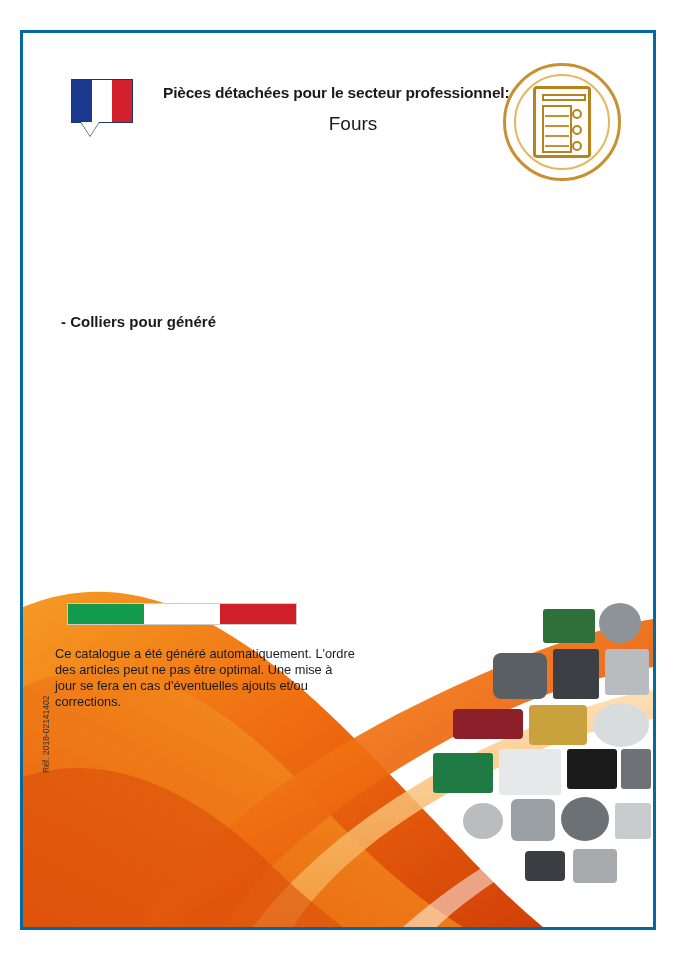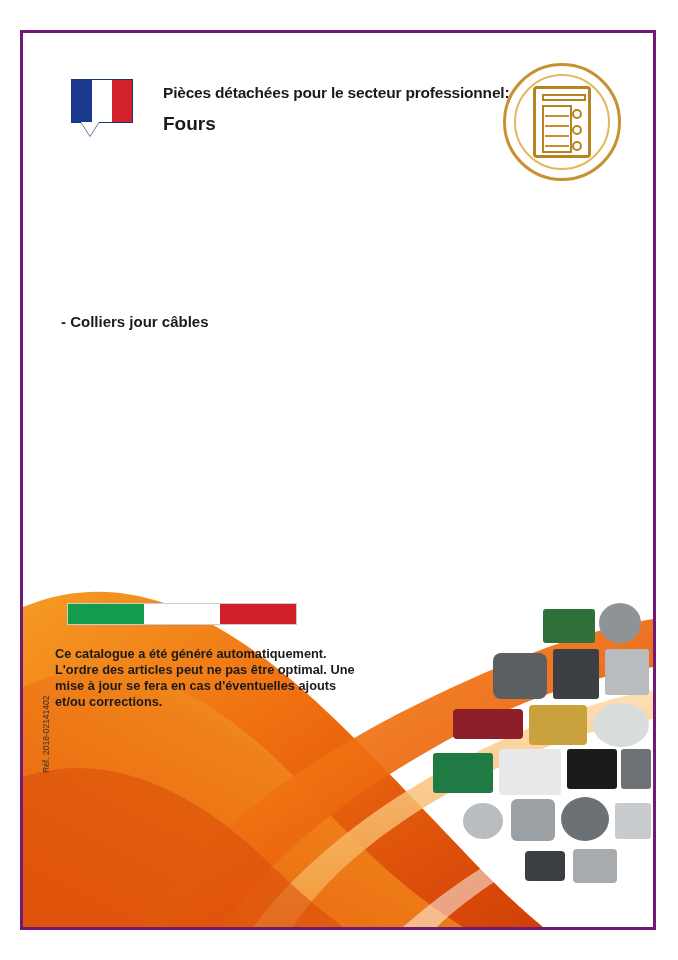--- a/index.html
+++ b/index.html
@@ -19,21 +19,21 @@
   .page {
     position: absolute;
     left: 0; top: 0;
     width: 678px; height: 960px;
     background: #ffffff;
   }
   .border-frame {
     position: absolute;
     left: 20px; top: 30px;
     width: 636px; height: 900px;
-    border: 3px solid #701a75;
+    border: 3px solid #0369a1;
     box-sizing: border-box;
     overflow: hidden;
     background: #ffffff;
   }
 
   
   .header {
     position: absolute;
     left: 30px; top: 28px;
     width: 560px;
@@ -73,24 +73,25 @@
   }
   .header-title .line1 {
     font-size: 15.5px;
     font-weight: bold;
     color: #1a1a1a;
     letter-spacing: -0.2px;
     line-height: 20px;
   }
   .header-title .line2 {
     font-size: 19px;
-    font-weight: bold;
+    font-weight: normal;
     color: #1a1a1a;
     margin-top: 10px;
     line-height: 22px;
+    text-align: center;
   }
 
   
   .oven-badge {
     position: absolute;
     right: 32px; top: 30px;
     width: 118px; height: 118px;
     border-radius: 50%;
     border: 3px solid #c8912f;
     background: #ffffff;
@@ -256,21 +257,20 @@
   .it-red { background: #cf2029; }
 
   
   .note {
     position: absolute;
     left: 32px; top: 613px;
     width: 300px;
     font-size: 12.8px;
     line-height: 16px;
     color: #1a1a1a;
-    font-weight: bold;
   }
 
   
   .ref-vertical {
     position: absolute;
     left: 18px; top: 740px;
     width: 110px;
     font-size: 8.5px;
     color: #333333;
     transform: rotate(-90deg);
@@ -373,21 +373,21 @@
         <div class="shelf s2"></div>
         <div class="shelf s3"></div>
         <div class="shelf s4"></div>
         <div class="knob k1"></div>
         <div class="knob k2"></div>
         <div class="knob k3"></div>
       </div>
     </div>
 
 
-    <div class="subtitle-list">- Colliers jour câbles</div>
+    <div class="subtitle-list">- Colliers pour généré</div>
 
 
     <div class="it-flag">
       <div class="it-green"></div>
       <div class="it-white"></div>
       <div class="it-red"></div>
     </div>
 
     <div class="note">Ce catalogue a été généré automatiquement. L'ordre des articles peut ne pas être optimal. Une mise à jour se fera en cas d'éventuelles ajouts et/ou corrections.</div>
 

